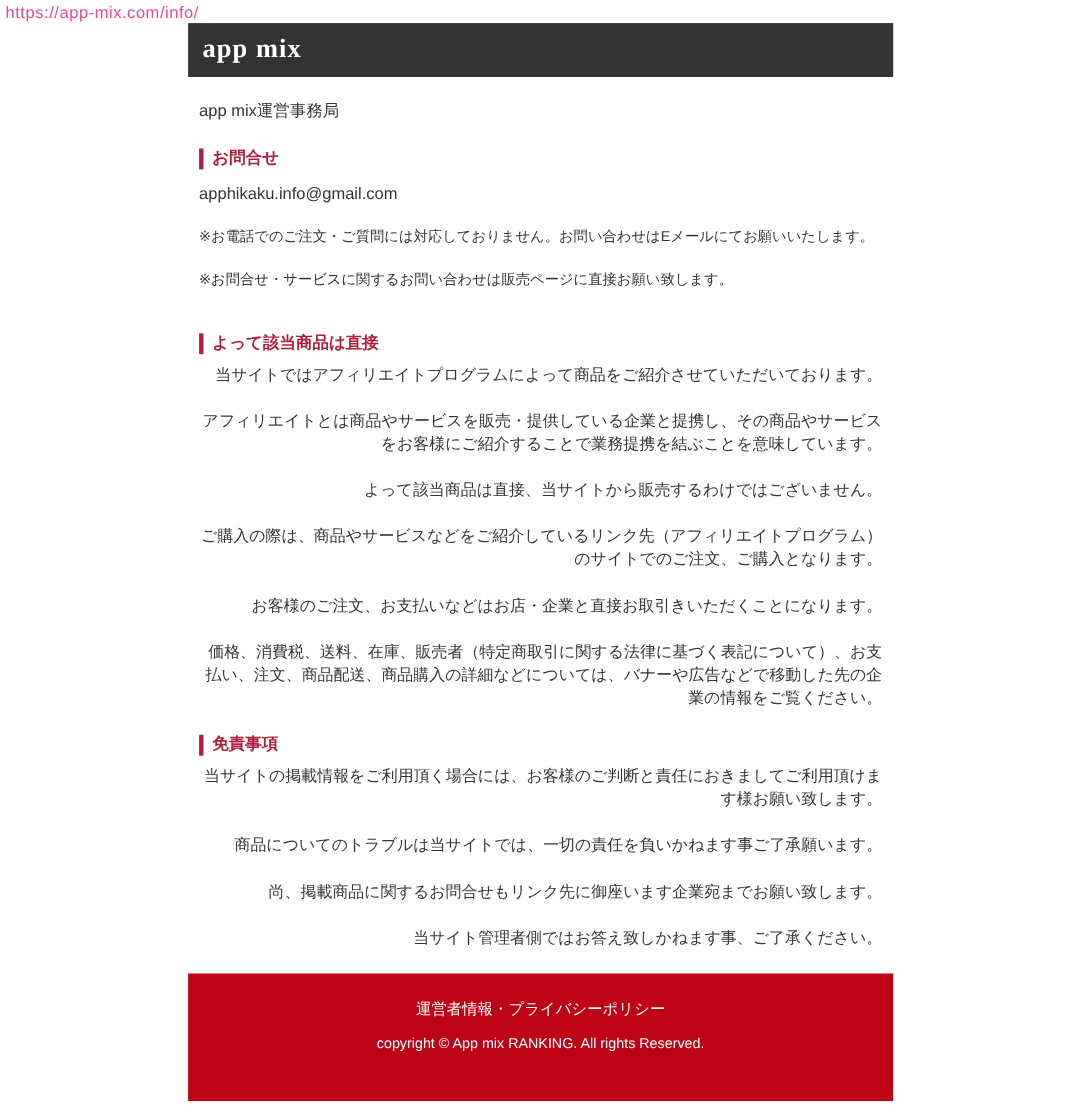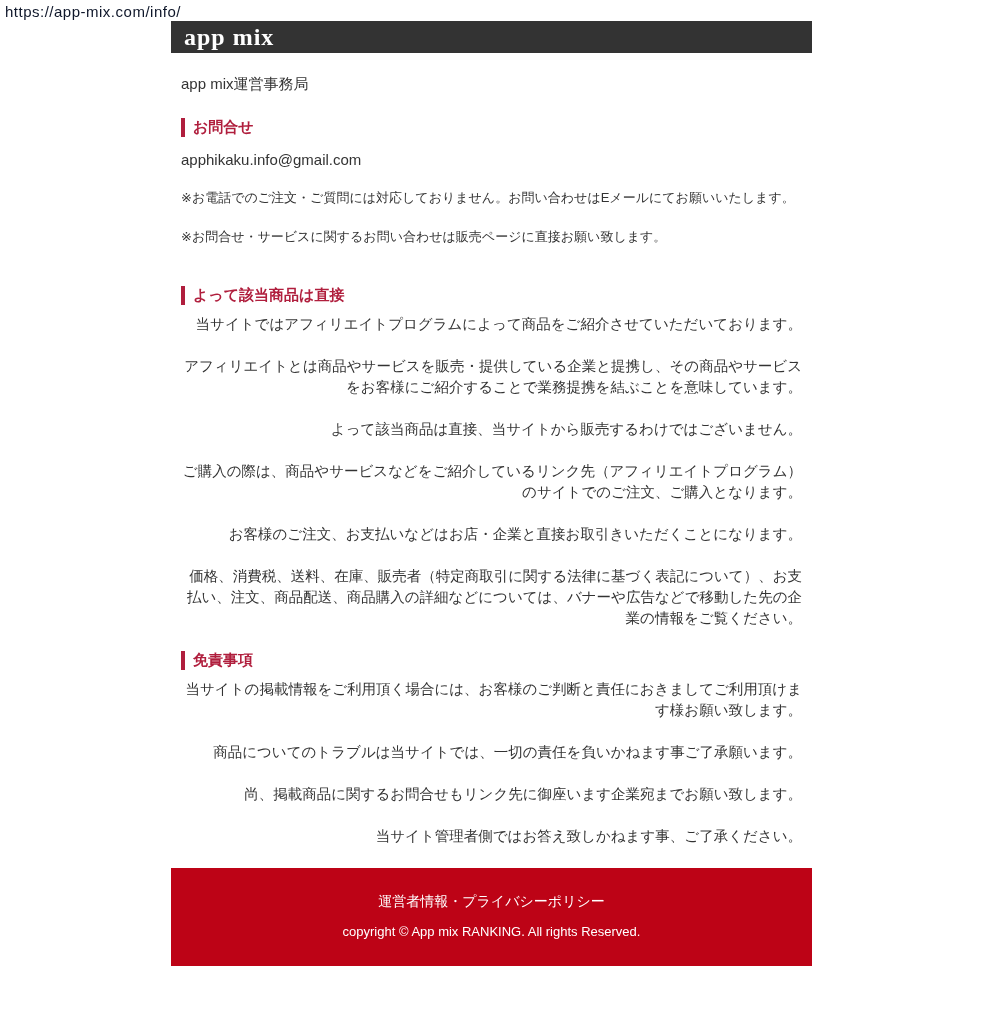--- a/index.html
+++ b/index.html
@@ -10,27 +10,27 @@
   }
   *{box-sizing:border-box;}
   html,body{margin:0;padding:0;}
   body{
     width:983px;height:1013px;position:relative;overflow:hidden;
     background:#ffffff;color:var(--text-color);
     font-family:"Liberation Sans","DejaVu Sans",sans-serif;
   }
   .url-text{
     position:absolute;top:3px;left:5px;
-    font-size:15px;color:#0f172a;letter-spacing:0.5px;
+    font-size:15px;color:#ec4899;letter-spacing:0.5px;
   }
   .page{
     position:absolute;top:21px;left:171px;width:641px;
   }
   .site-header{
-    background:var(--header-bg);height:32px;
+    background:var(--header-bg);height:49px;
     display:flex;align-items:center;padding:0 13px;
   }
   .site-title{
     color:#ffffff;
     font-family:"Liberation Serif","DejaVu Serif",serif;
     font-weight:bold;font-size:24px;letter-spacing:1px;
     text-decoration:none;cursor:pointer;
   }
   .content{padding:0 10px;}
   .operator{margin:22px 0 0;font-size:15px;line-height:18px;}
@@ -45,21 +45,21 @@
   .h-contact{margin-top:24px;}
   .h-tokutei{margin-top:40px;}
   .h-disclaimer{margin-top:17px;}
   .email-line{margin:14px 0 0;font-size:15px;line-height:18px;}
   .email-line a{color:var(--text-color);text-decoration:none;cursor:pointer;}
   .note{margin:20px 0 0;font-size:13px;line-height:17px;}
   .note.second{margin-top:22px;}
   .body-p{margin:0 0 21px;font-size:14.5px;line-height:21px;text-align:right;}
   .first-p{margin-top:9px;}
   .site-footer{
-    background:var(--footer-bg);height:98px;margin-top:14px;
+    background:var(--footer-bg);height:116px;margin-top:14px;
     text-align:center;color:#ffffff;padding-top:24px;
   }
   .footer-link{
     display:inline-block;color:#ffffff;font-size:14px;line-height:17px;
     text-decoration:none;cursor:pointer;
   }
   .footer-copy{margin:14px 0 0;font-size:13px;line-height:16px;color:#ffffff;}
 </style>
 </head>
 <body>

